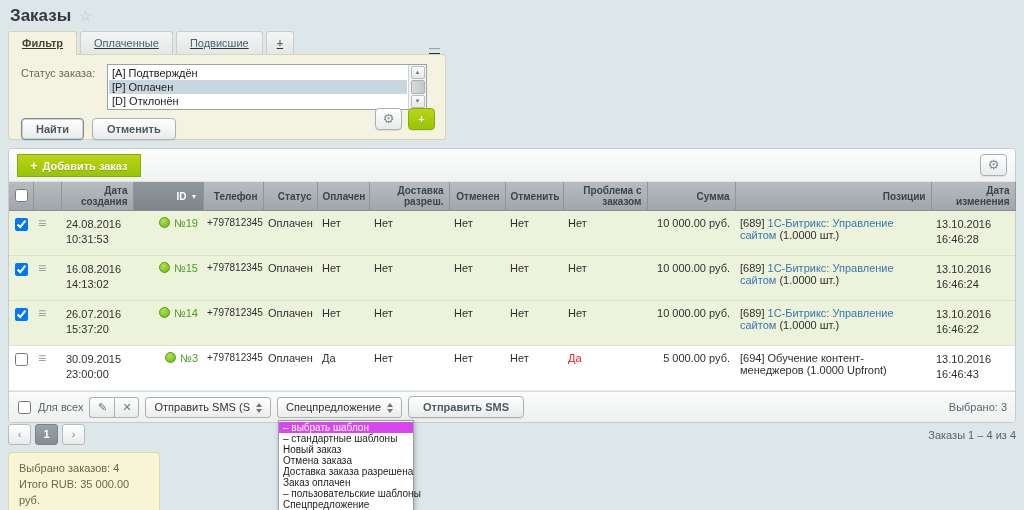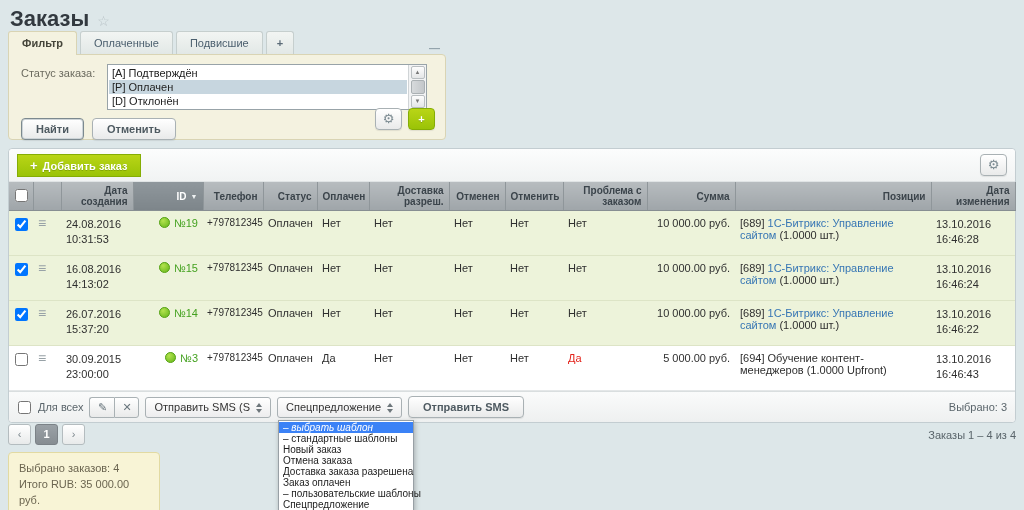--- a/index.html
+++ b/index.html
@@ -2,26 +2,26 @@
 <html><head>
 <meta charset="utf-8">
 <style>
   html,body{margin:0;padding:0;}
   body{width:1024px;height:510px;position:relative;overflow:hidden;background:#dde7e9;
        font-family:"Liberation Sans","DejaVu Sans",sans-serif;font-size:11px;color:#333;}
   button{font-family:inherit;}
 
   
   .page-header{position:absolute;top:6px;left:10px;}
-  .page-title{display:inline;font-size:22px;font-weight:bold;color:#32393f;}
+  .page-title{display:inline;font-size:17px;font-weight:bold;color:#32393f;}
   .fav-star{color:#b9c3c7;font-size:14px;margin-left:5px;cursor:pointer;}
 
   
   .filter-wrap{position:absolute;top:31px;left:8px;width:438px;}
-  .tabs{display:flex;align-items:flex-end;position:relative;z-index:2;}
+  .tabs{display:flex;align-items:flex-end;position:relative;z-index:2;text-decoration:underline;}
   .tab{height:22px;line-height:22px;padding:0 13px;background:linear-gradient(#f2f5f3,#e2e8e6);
        border:1px solid #c6cfce;border-bottom:none;border-radius:3px 3px 0 0;margin-right:3px;
        color:#4b5f6e;cursor:pointer;}
   .tab.active{background:#f4f2e0;font-weight:bold;color:#45453a;border-color:#d9d4b4;margin-bottom:-1px;height:23px;}
   .tab.add{font-weight:bold;padding:0 10px;color:#5b6b77;}
   .collapse{margin-left:auto;color:#92a2aa;cursor:pointer;padding:0 6px;font-weight:bold;}
   .filter-panel{background:#f4f2e0;border:1px solid #d9d4b4;border-radius:0 4px 4px 4px;
        padding:9px 12px;position:relative;height:86px;box-sizing:border-box;}
   .filter-row{display:flex;align-items:flex-start;}
   .filter-label{width:86px;padding-top:3px;color:#6b6b5f;}
@@ -93,21 +93,21 @@
        border-bottom:4px solid #6d767b;margin-bottom:2px;}
   .spin:after{content:"";display:block;width:0;border-left:3.5px solid transparent;border-right:3.5px solid transparent;
        border-top:4px solid #6d767b;}
   .send-sms{height:22px;}
   .selected-count{margin-left:auto;color:#5a656b;}
 
   
   .tpl-dropdown{position:absolute;left:0;top:22px;width:134px;background:#fff;border:1px solid #98a0a5;
        box-shadow:1px 2px 5px rgba(0,0,0,0.25);z-index:60;padding:1px 0;}
   .dd-item{height:11px;line-height:11px;padding:0 4px;font-size:10px;color:#1c1c1c;white-space:nowrap;cursor:pointer;}
-  .dd-item.hl{background:#3b82f6;color:#fff;font-style:italic;}
+  .dd-item.hl{background:#d946ef;color:#fff;}
 
   
   .pagenav{position:absolute;top:424px;left:8px;width:1008px;display:flex;align-items:center;}
   .pg-btn{width:23px;height:21px;background:linear-gradient(#fff,#e8eaea);border:1px solid #b4bcbf;border-radius:3px;
        margin-right:4px;color:#7c878d;cursor:pointer;font-size:11px;padding:0;line-height:19px;text-align:center;}
   .pg-btn.cur{background:linear-gradient(#9aa1a6,#868d92);color:#fff;border-color:#7b8287;font-weight:bold;}
   .pg-center{position:absolute;left:50%;transform:translateX(-50%);display:flex;align-items:center;gap:6px;color:#5a656b;}
   .pg-range{margin-left:auto;color:#5a656b;}
 
   

